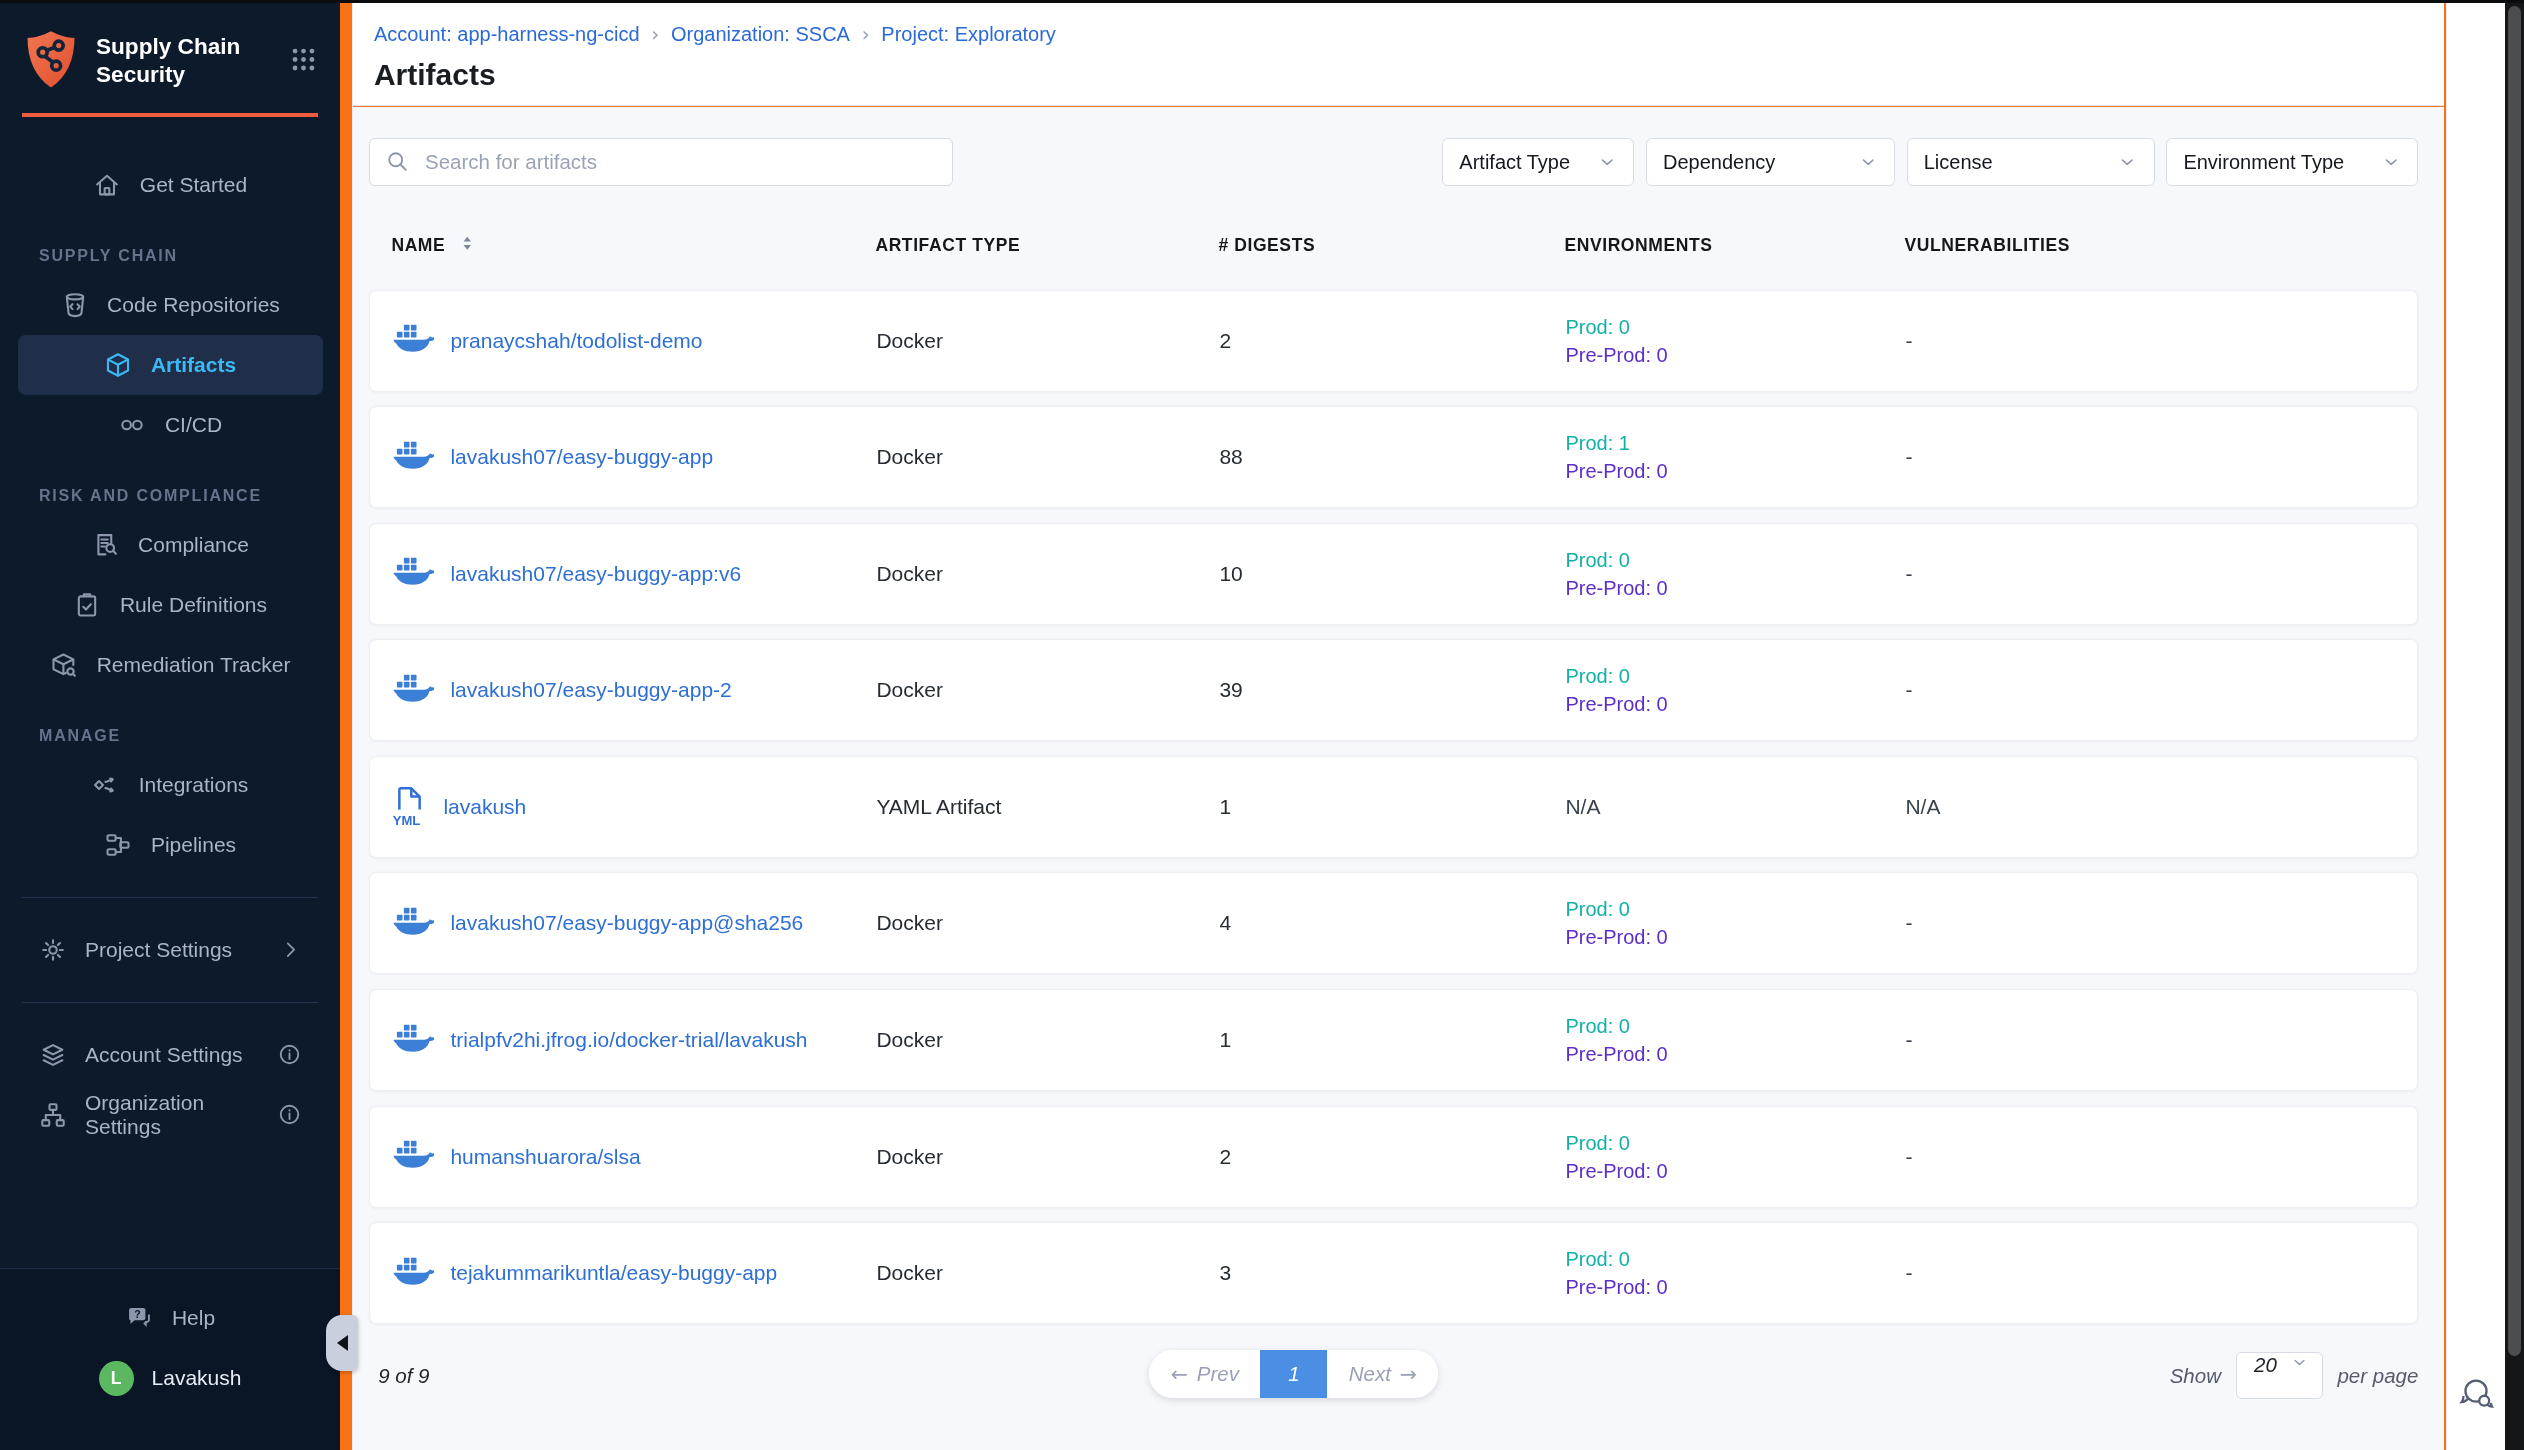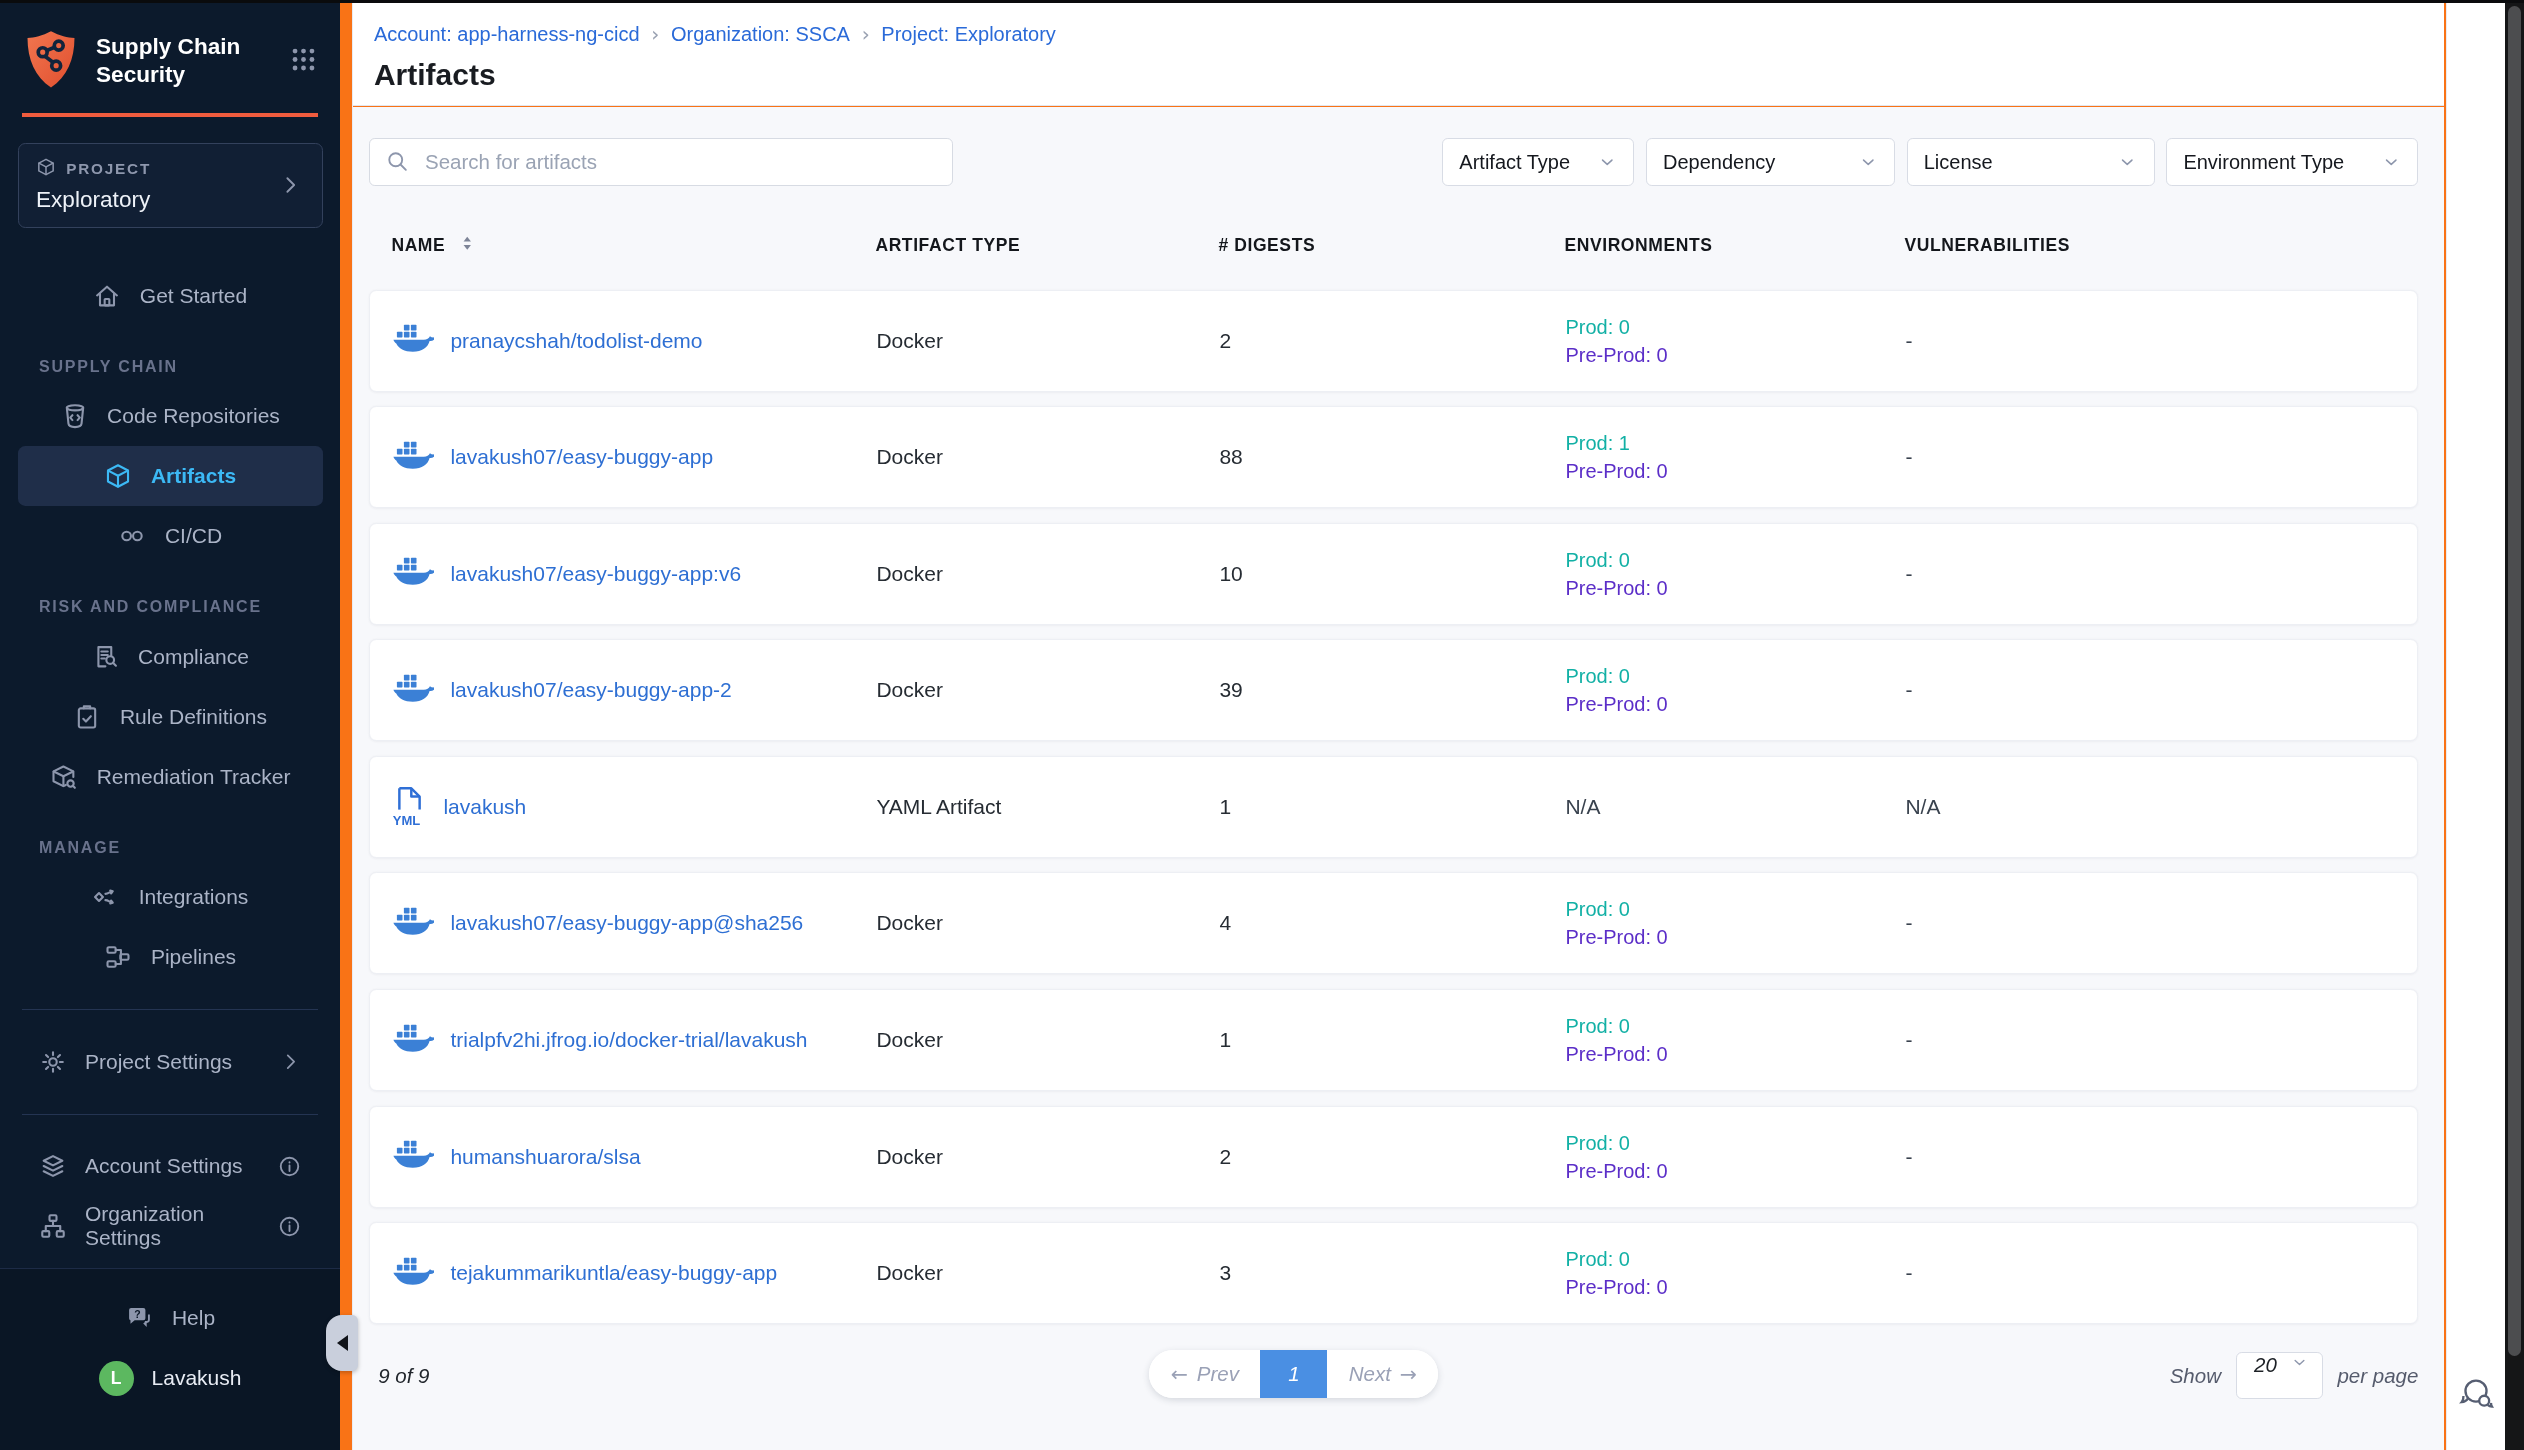--- a/index.html
+++ b/index.html
@@ -110,38 +110,20 @@
             <circle cx="12" cy="12" r="2"></circle>
             <circle cx="19" cy="12" r="2"></circle>
           <circle cx="5" cy="19" r="2"></circle>
             <circle cx="12" cy="19" r="2"></circle>
             <circle cx="19" cy="19" r="2"></circle>
         </svg>
       </span>
     </div>
     <div class="brand-line"></div>
 
-    <div class="project-box">
-      <div class="project-label-row">
-        <span>
-          <svg class="stroke" viewBox="0 0 24 24" width="20" height="20">
-              <path d="M12 2.8 L20.6 7.3 V16.7 L12 21.2 L3.4 16.7 V7.3 Z"></path>
-              <path d="M3.6 7.4 L12 11.8 L20.4 7.4"></path>
-              <path d="M12 11.8 V21"></path>
-            </svg>
-        </span>
-        <span>PROJECT</span>
-      </div>
-      <div class="project-name">Exploratory</div>
-      <span class="project-chev">
-        <svg class="stroke" viewBox="0 0 24 24" width="25" height="25" style="stroke-width:2.4">
-            <path d="M9 5.5 L15.5 12 L9 18.5" stroke="#c7cdda"></path>
-          </svg>
-      </span>
-    </div>
 
     <div class="nav">
   <div class="nav-item">
     <span class="ico">
             <svg class="stroke" viewBox="0 0 24 24" width="28" height="28">
               <path d="M3.5 11.5 L12 4 l8.5 7.5"></path>
               <path d="M6 10.2 V20 h12 V10.2"></path>
               <rect x="10" y="14.6" width="4" height="5.4" rx="0.5"></rect>
             </svg>
           </span>

